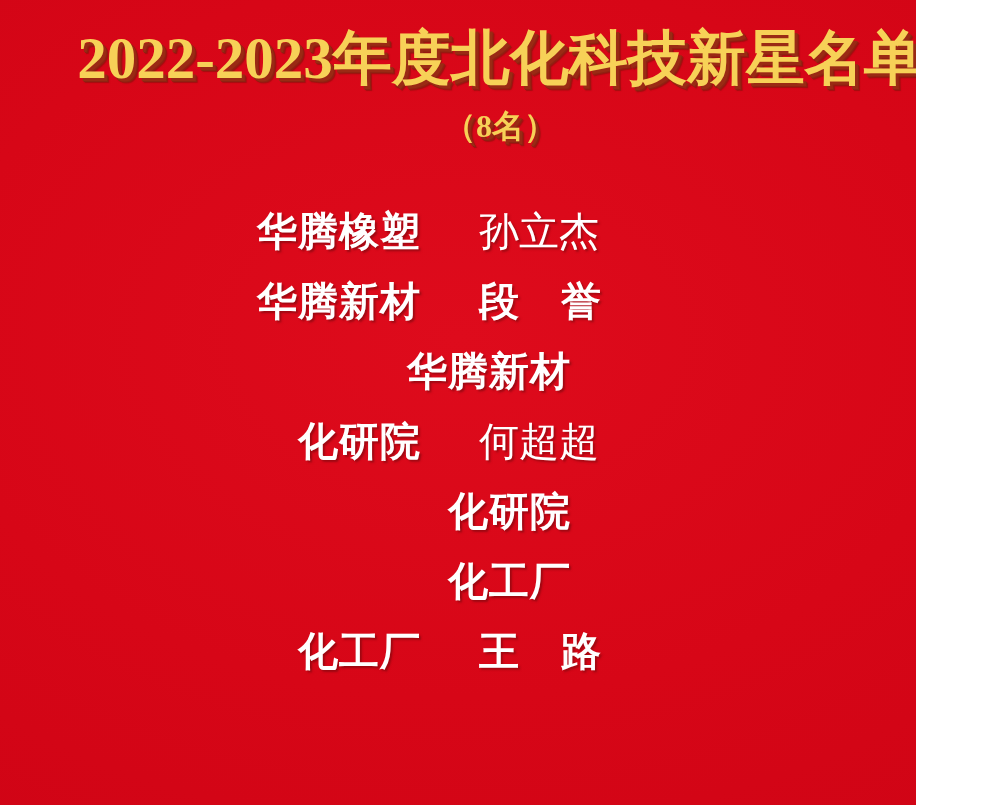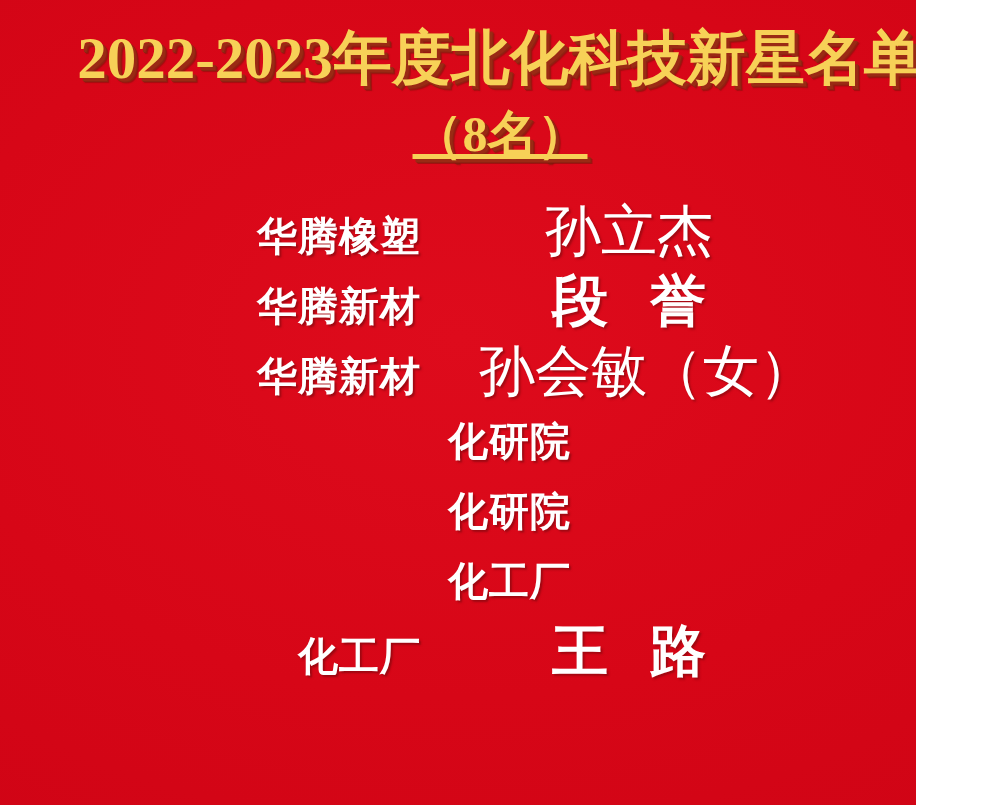--- a/index.html
+++ b/index.html
@@ -44,32 +44,31 @@
     color: #f7d157;
     text-shadow:
        3px 3px 0 #9a2a14,
        4px 4px 0 #8e2312,
        5px 5px 1px rgba(120,20,10,0.55);
     white-space: nowrap;
   }
 
   .title-sub {
     display: block;
-    margin-top: 10px;
+    margin-top: 2px;
     font-family: "Liberation Serif", "DejaVu Serif", serif;
     font-weight: bold;
-    font-size: 50px;
+    font-size: 32px;
     line-height: 60px;
     color: #f7d157;
     text-shadow:
        3px 3px 0 #9a2a14,
        4px 4px 0 #8e2312,
        5px 5px 1px rgba(120,20,10,0.55);
     white-space: nowrap;
-    text-decoration: underline;
   }
 
   
   .roster {
     position: absolute;
     left: 0;
     top: 196px;
     width: 1000px;
   }
 
@@ -93,23 +92,23 @@
     white-space: nowrap;
   }
 
   .gap {
     width: 58px;
     flex: none;
   }
 
   .person {
     width: 300px;
-    text-align: center;
+    text-align: left;
     font-family: "Liberation Serif", "DejaVu Serif", serif;
-    font-size: 56px;
+    font-size: 40px;
     line-height: 70px;
     color: #ffffff;
     text-shadow: 2px 2px 2px rgba(110,10,12,0.5);
     white-space: nowrap;
   }
 
   
   .person.spread .name-text {
     display: inline-block;
     letter-spacing: 42px;
@@ -137,25 +136,25 @@
         <div class="person"><span class="name-text">孙立杰</span></div>
       </div>
       <div class="roster-row">
         <div class="org">华腾新材</div>
         <div class="gap"></div>
         <div class="person spread"><span class="name-text">段誉</span></div>
       </div>
       <div class="roster-row">
         <div class="org">华腾新材</div>
         <div class="gap"></div>
-        <div class="person"><span class="name-text">孙会敏</span><span class="suffix">（女）</span></div>
       </div>
       <div class="roster-row">
         <div class="org">化研院</div>
         <div class="gap"></div>
+        <div class="person"><span class="name-text">何超超</span></div>
       </div>
       <div class="roster-row">
         <div class="org">化研院</div>
         <div class="gap"></div>
       </div>
       <div class="roster-row">
         <div class="org">化工厂</div>
         <div class="gap"></div>
       </div>
       <div class="roster-row">

